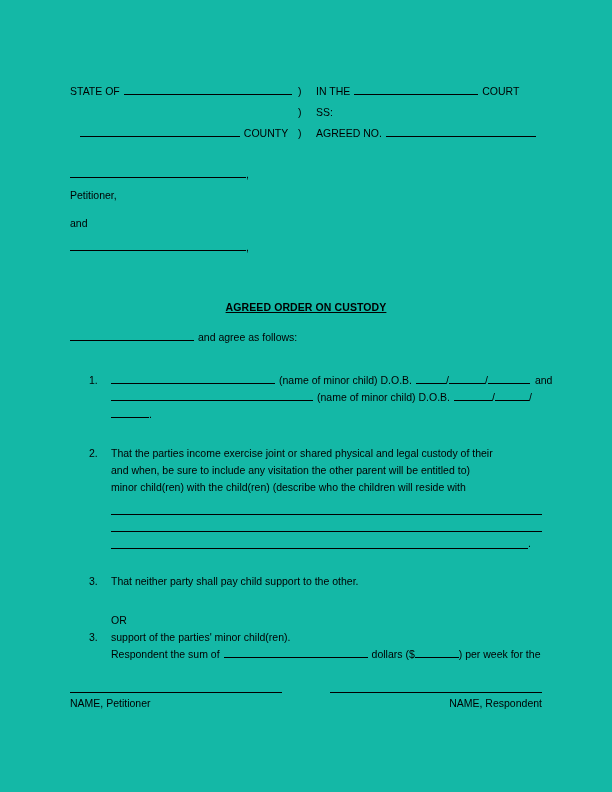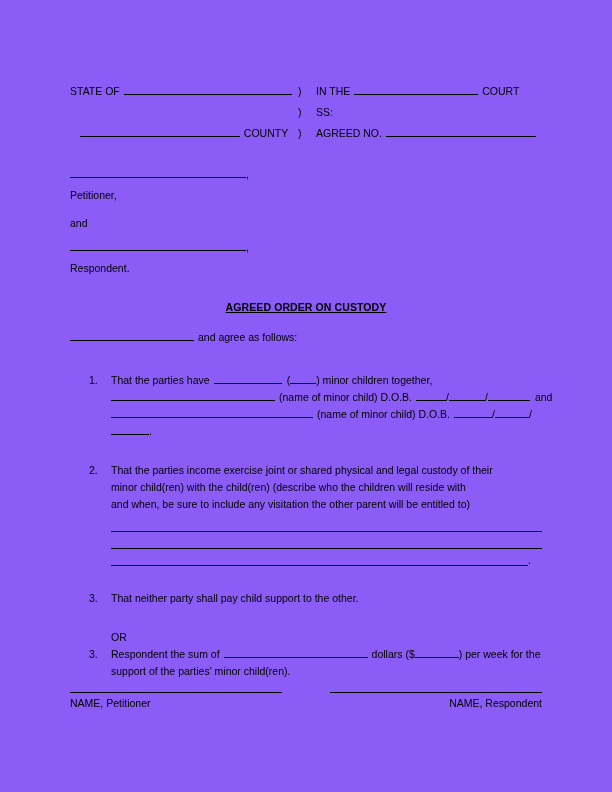--- a/index.html
+++ b/index.html
@@ -4,21 +4,21 @@
 <style>
   html, body {
     margin: 0;
     padding: 0;
     background: #ffffff;
   }
   .page {
     position: relative;
     width: 612px;
     height: 792px;
-    background: #8b5cf6;
+    background: #14b8a6;
     font-family: "Liberation Sans", sans-serif;
     font-size: 10.5px;
     color: #000000;
     overflow: hidden;
     box-sizing: border-box;
   }
 
   
   .caption {
     position: absolute;
@@ -211,44 +211,36 @@
     <div class="party-rule">
       <span class="u" style="width:176px;"></span>
       <span>,</span>
     </div>
     <div class="party-label">Petitioner,</div>
     <div class="party-and">and</div>
     <div class="party-rule">
       <span class="u" style="width:176px;"></span>
       <span>,</span>
     </div>
-    <div class="party-label">Respondent.</div>
   </div>
 
   <div class="doc-title">AGREED ORDER ON CUSTODY</div>
 
   <div class="intro">
     <div class="intro-line">
       <span class="u" style="width:124px;"></span>
       <span style="margin-left:4px;">and agree as follows:</span>
     </div>
   </div>
 
   <div class="items">
 
     <div class="item">
       <div class="item-num">1.</div>
       <div class="item-body">
-        <div class="ln">
-          <span>That the parties have</span>
-          <span class="u" style="width:68px;margin-left:4px;"></span>
-          <span style="margin-left:5px;">(</span>
-          <span class="u" style="width:26px;"></span>
-          <span>) minor children together,</span>
-        </div>
         <div class="ln">
           <span class="u" style="width:164px;"></span>
           <span style="margin-left:4px;">(name of minor child) D.O.B.</span>
           <span class="u" style="width:30px;margin-left:4px;"></span>
           <span>/</span>
           <span class="u" style="width:36px;"></span>
           <span>/</span>
           <span class="u" style="width:42px;"></span>
           <span style="margin-left:5px;">and</span>
         </div>
@@ -266,22 +258,22 @@
         </div>
       </div>
     </div>
 
     <div class="gap-md"></div>
 
     <div class="item">
       <div class="item-num">2.</div>
       <div class="item-body">
         <div class="ln">That the parties income exercise joint or shared physical and legal custody of their</div>
+        <div class="ln">and when, be sure to include any visitation the other parent will be entitled to)</div>
         <div class="ln">minor child(ren) with the child(ren) (describe who the children will reside with</div>
-        <div class="ln">and when, be sure to include any visitation the other parent will be entitled to)</div>
         <div class="rule-row">
           <span class="u" style="width:431px;"></span>
         </div>
         <div class="rule-row">
           <span class="u" style="width:431px;"></span>
         </div>
         <div class="rule-row">
           <span class="u" style="width:417px;"></span>
           <span>.</span>
         </div>
@@ -302,28 +294,28 @@
     <div class="item">
       <div class="item-num"></div>
       <div class="item-body">
         <div class="ln">OR</div>
       </div>
     </div>
 
     <div class="item">
       <div class="item-num">3.</div>
       <div class="item-body">
+        <div class="ln">support of the parties' minor child(ren).</div>
         <div class="ln">
           <span>Respondent the sum of</span>
           <span class="u" style="width:144px;margin-left:4px;"></span>
           <span style="margin-left:4px;">dollars ($</span>
           <span class="u" style="width:44px;"></span>
           <span>) per week for the</span>
         </div>
-        <div class="ln">support of the parties' minor child(ren).</div>
       </div>
     </div>
 
   </div>
 
   <div class="sigs">
     <div class="sig-col left">
       <div class="sig-line"></div>
       <div class="sig-label">NAME, Petitioner</div>
     </div>

